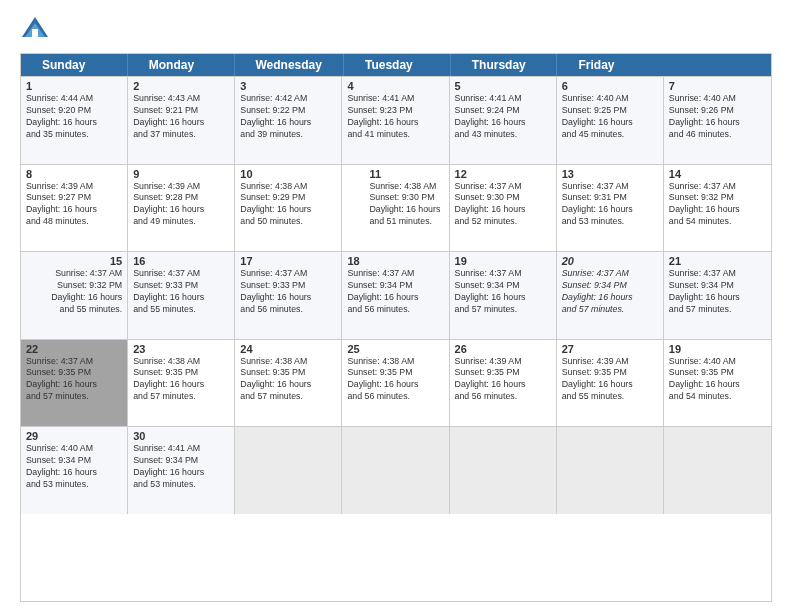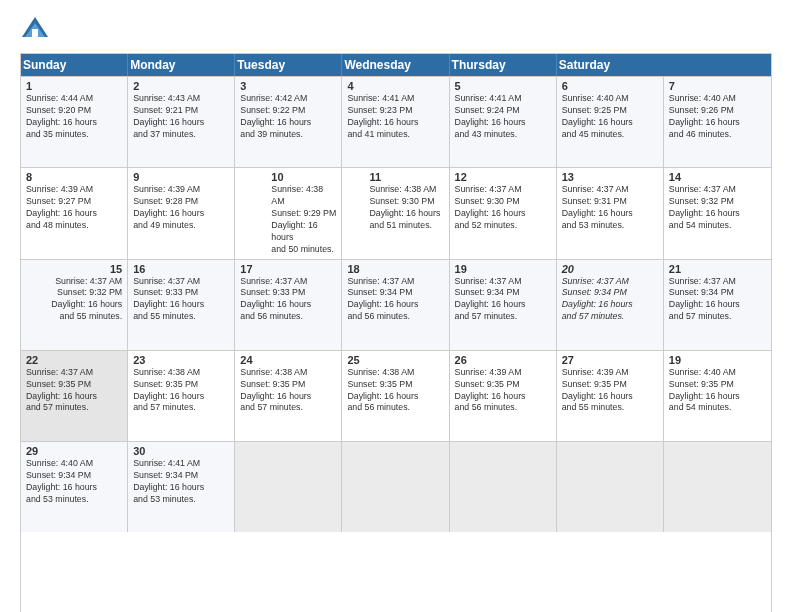--- a/index.html
+++ b/index.html
@@ -67,21 +67,21 @@
     }
     .cal-header {
       display: grid;
       grid-template-columns: repeat(7, 1fr);
       background: #2e6da4;
     }
     .cal-header-cell {
       color: #fff;
       font-size: 12px;
       font-weight: bold;
-      padding: 4px 2px;
+      padding: 4px 21px;
       text-align: left;
       border-right: 1px solid #4a85bb;
     }
     .cal-header-cell:last-child { border-right: none; }
     .cal-body {
       flex: 1;
       display: grid;
       grid-template-rows: repeat(6, 1fr);
     }
     .cal-row {
@@ -131,24 +131,24 @@
     <div class="title-block">
       <div class="month-title"></div>
       <div class="location"></div>
     </div>
   </div>
 
   <div class="calendar">
     <div class="cal-header">
     <div class="cal-header-cell">Sunday</div>
         <div class="cal-header-cell">Monday</div>
+        <div class="cal-header-cell">Wednesday</div>
         <div class="cal-header-cell">Tuesday</div>
-        <div class="cal-header-cell">Wednesday</div>
         <div class="cal-header-cell">Thursday</div>
-        <div class="cal-header-cell">Saturday</div>
+        <div class="cal-header-cell">Friday</div>
       </div>
     <div class="cal-body">
     <div class="cal-row">
           <div class="cal-cell" style="background: rgb(245, 247, 250);">
             <div class="day-num">1</div>
             <div class="day-info" style="white-space: pre-line;">Sunrise: 4:44 AM
 Sunset: 9:20 PM
 Daylight: 16 hours
 and 35 minutes.</div>
           </div>
@@ -203,21 +203,21 @@
 Daylight: 16 hours
 and 48 minutes.</div>
           </div>
           <div class="cal-cell" style="background: rgb(255, 255, 255);">
             <div class="day-num">9</div>
             <div class="day-info" style="white-space: pre-line;">Sunrise: 4:39 AM
 Sunset: 9:28 PM
 Daylight: 16 hours
 and 49 minutes.</div>
           </div>
-          <div class="cal-cell" style="background: rgb(255, 255, 255); margin-left: 31px;">
+          <div class="cal-cell" style="background: rgb(255, 255, 255);">
             <div class="day-num">10</div>
             <div class="day-info" style="white-space: pre-line;">Sunrise: 4:38 AM
 Sunset: 9:29 PM
 Daylight: 16 hours
 and 50 minutes.</div>
           </div>
           <div class="cal-cell" style="background: rgb(255, 255, 255); margin-left: 22px;">
             <div class="day-num">11</div>
             <div class="day-info" style="white-space: pre-line;">Sunrise: 4:38 AM
 Sunset: 9:30 PM
@@ -291,21 +291,21 @@
           </div>
           <div class="cal-cell" style="background: rgb(245, 247, 250);">
             <div class="day-num">21</div>
             <div class="day-info" style="white-space: pre-line;">Sunrise: 4:37 AM
 Sunset: 9:34 PM
 Daylight: 16 hours
 and 57 minutes.</div>
           </div>
         </div>
         <div class="cal-row">
-          <div class="cal-cell" style="background: #e5e5e5;">
+          <div class="cal-cell" style="background: #a3a3a3;">
             <div class="day-num">22</div>
             <div class="day-info" style="white-space: pre-line;">Sunrise: 4:37 AM
 Sunset: 9:35 PM
 Daylight: 16 hours
 and 57 minutes.</div>
           </div>
           <div class="cal-cell" style="background: rgb(255, 255, 255);">
             <div class="day-num">23</div>
             <div class="day-info" style="white-space: pre-line;">Sunrise: 4:38 AM
 Sunset: 9:35 PM

